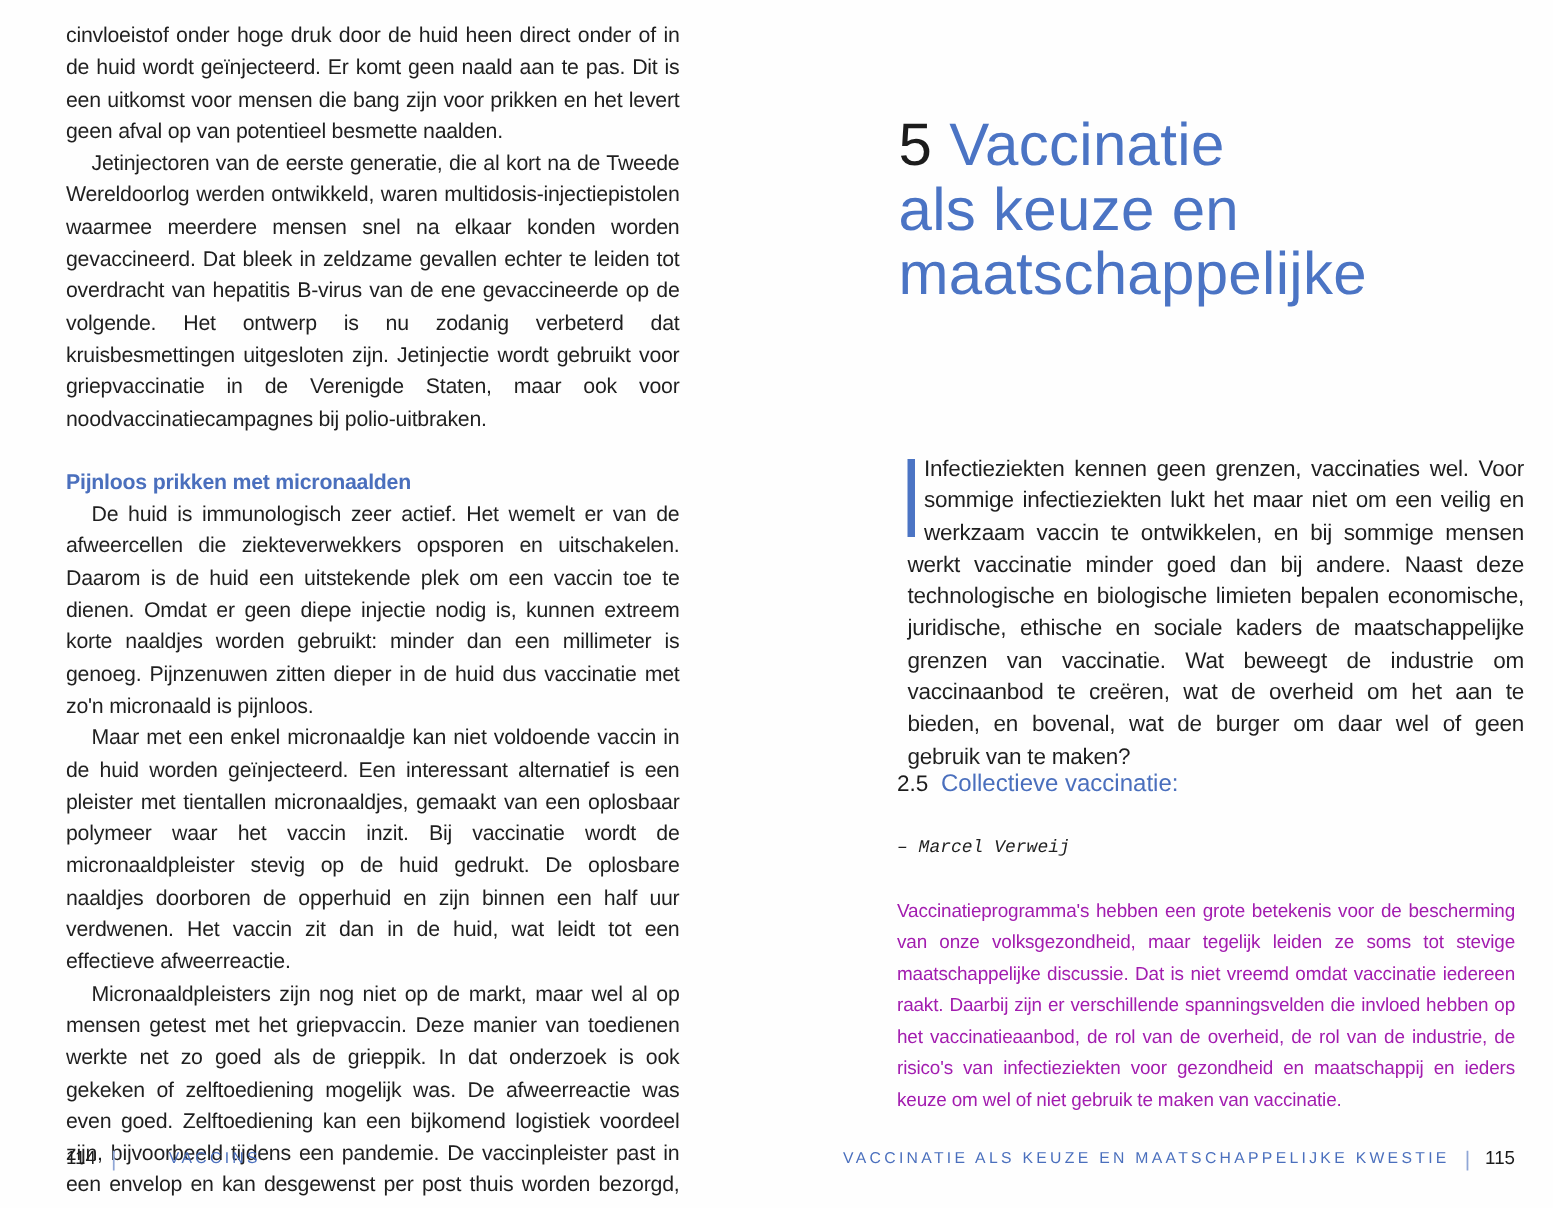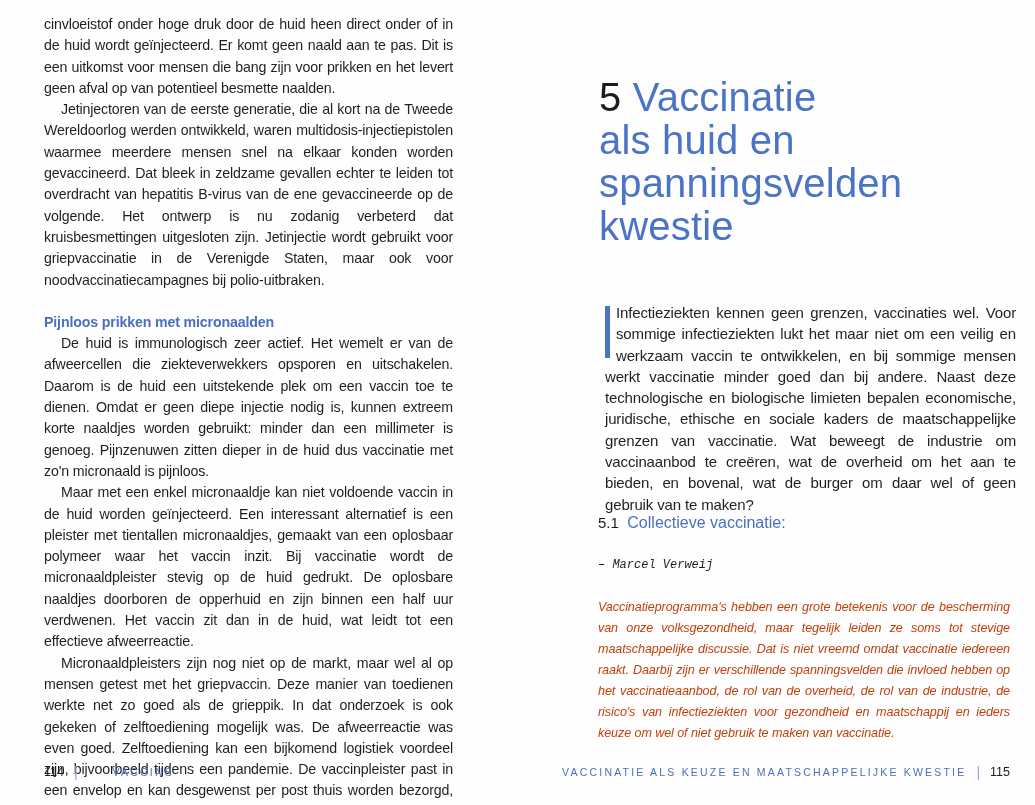--- a/index.html
+++ b/index.html
@@ -43,21 +43,21 @@
       position: absolute; left: 81px; top: 512px; width: 411px;
       font-size: 16px; line-height: 22px; color: #4a6fbd;
     }
     .section-head .sec-num { color: #1c1c1c; font-size: 15px; margin-right: 4px; }
     .author {
       position: absolute; left: 81px; top: 558px; font-size: 12px; font-style: italic; color: #1f1f1f;
       font-family: Liberation Mono, monospace;
     }
     .abstract {
       position: absolute; left: 81px; top: 597px; width: 412px;
-      font-size: 12.6px; line-height: 21px; font-style: italic; color: #c2410c;
+      font-size: 12.6px; line-height: 21px; color: #a21caf;
       text-align: justify; letter-spacing: -0.1px; margin: 0;
     }
 
     .footer {
       position: absolute; top: 764px; font-size: 12px; line-height: 16px;
       display: flex; align-items: center;
     }
     .footer-left { left: 32px; }
     .footer-right { right: 25px; }
     .folio { color: #1c1c1c; font-size: 12.5px; }
@@ -81,32 +81,31 @@
     <span class="folio">114</span>
     <span class="sep">|</span>
     <span class="running-head">Vaccins</span>
   </div>
 </div>
 
 <div class="page page-right">
   <h1 class="chapter-title">
     <span class="num">5</span>
     <span>Vaccinatie</span><br>
-    <span>als huid en</span><br>
-    <span>spanningsvelden</span><br>
-    <span>kwestie</span>
+    <span>als keuze en</span><br>
+    <span>maatschappelijke</span><br>
   </h1>
 
   <div class="lead">
     <span class="dropbar"></span>
     <p>Infectieziekten kennen geen grenzen, vaccinaties wel. Voor sommige infectieziekten lukt het maar niet om een veilig en werkzaam vaccin te ontwikkelen, en bij sommige mensen werkt vaccinatie minder goed dan bij andere. Naast deze technologische en biologische limieten bepalen economische, juridische, ethische en sociale kaders de maatschappelijke grenzen van vaccinatie. Wat beweegt de industrie om vaccinaanbod te creëren, wat de overheid om het aan te bieden, en bovenal, wat de burger om daar wel of geen gebruik van te maken?</p>
   </div>
 
   <div class="section-head">
-    <span class="sec-num">5.1</span>
+    <span class="sec-num">2.5</span>
     <span>Collectieve vaccinatie:</span><br>
   </div>
   <div class="author">– Marcel Verweij</div>
 
   <p class="abstract">Vaccinatieprogramma's hebben een grote betekenis voor de bescherming van onze volksgezondheid, maar tegelijk leiden ze soms tot stevige maatschappelijke discussie. Dat is niet vreemd omdat vaccinatie iedereen raakt. Daarbij zijn er verschillende spanningsvelden die invloed hebben op het vaccinatieaanbod, de rol van de overheid, de rol van de industrie, de risico's van infectieziekten voor gezondheid en maatschappij en ieders keuze om wel of niet gebruik te maken van vaccinatie.</p>
 
   <div class="footer footer-right">
     <span class="running-head">Vaccinatie als keuze en maatschappelijke kwestie</span>
     <span class="sep">|</span>
     <span class="folio">115</span>

